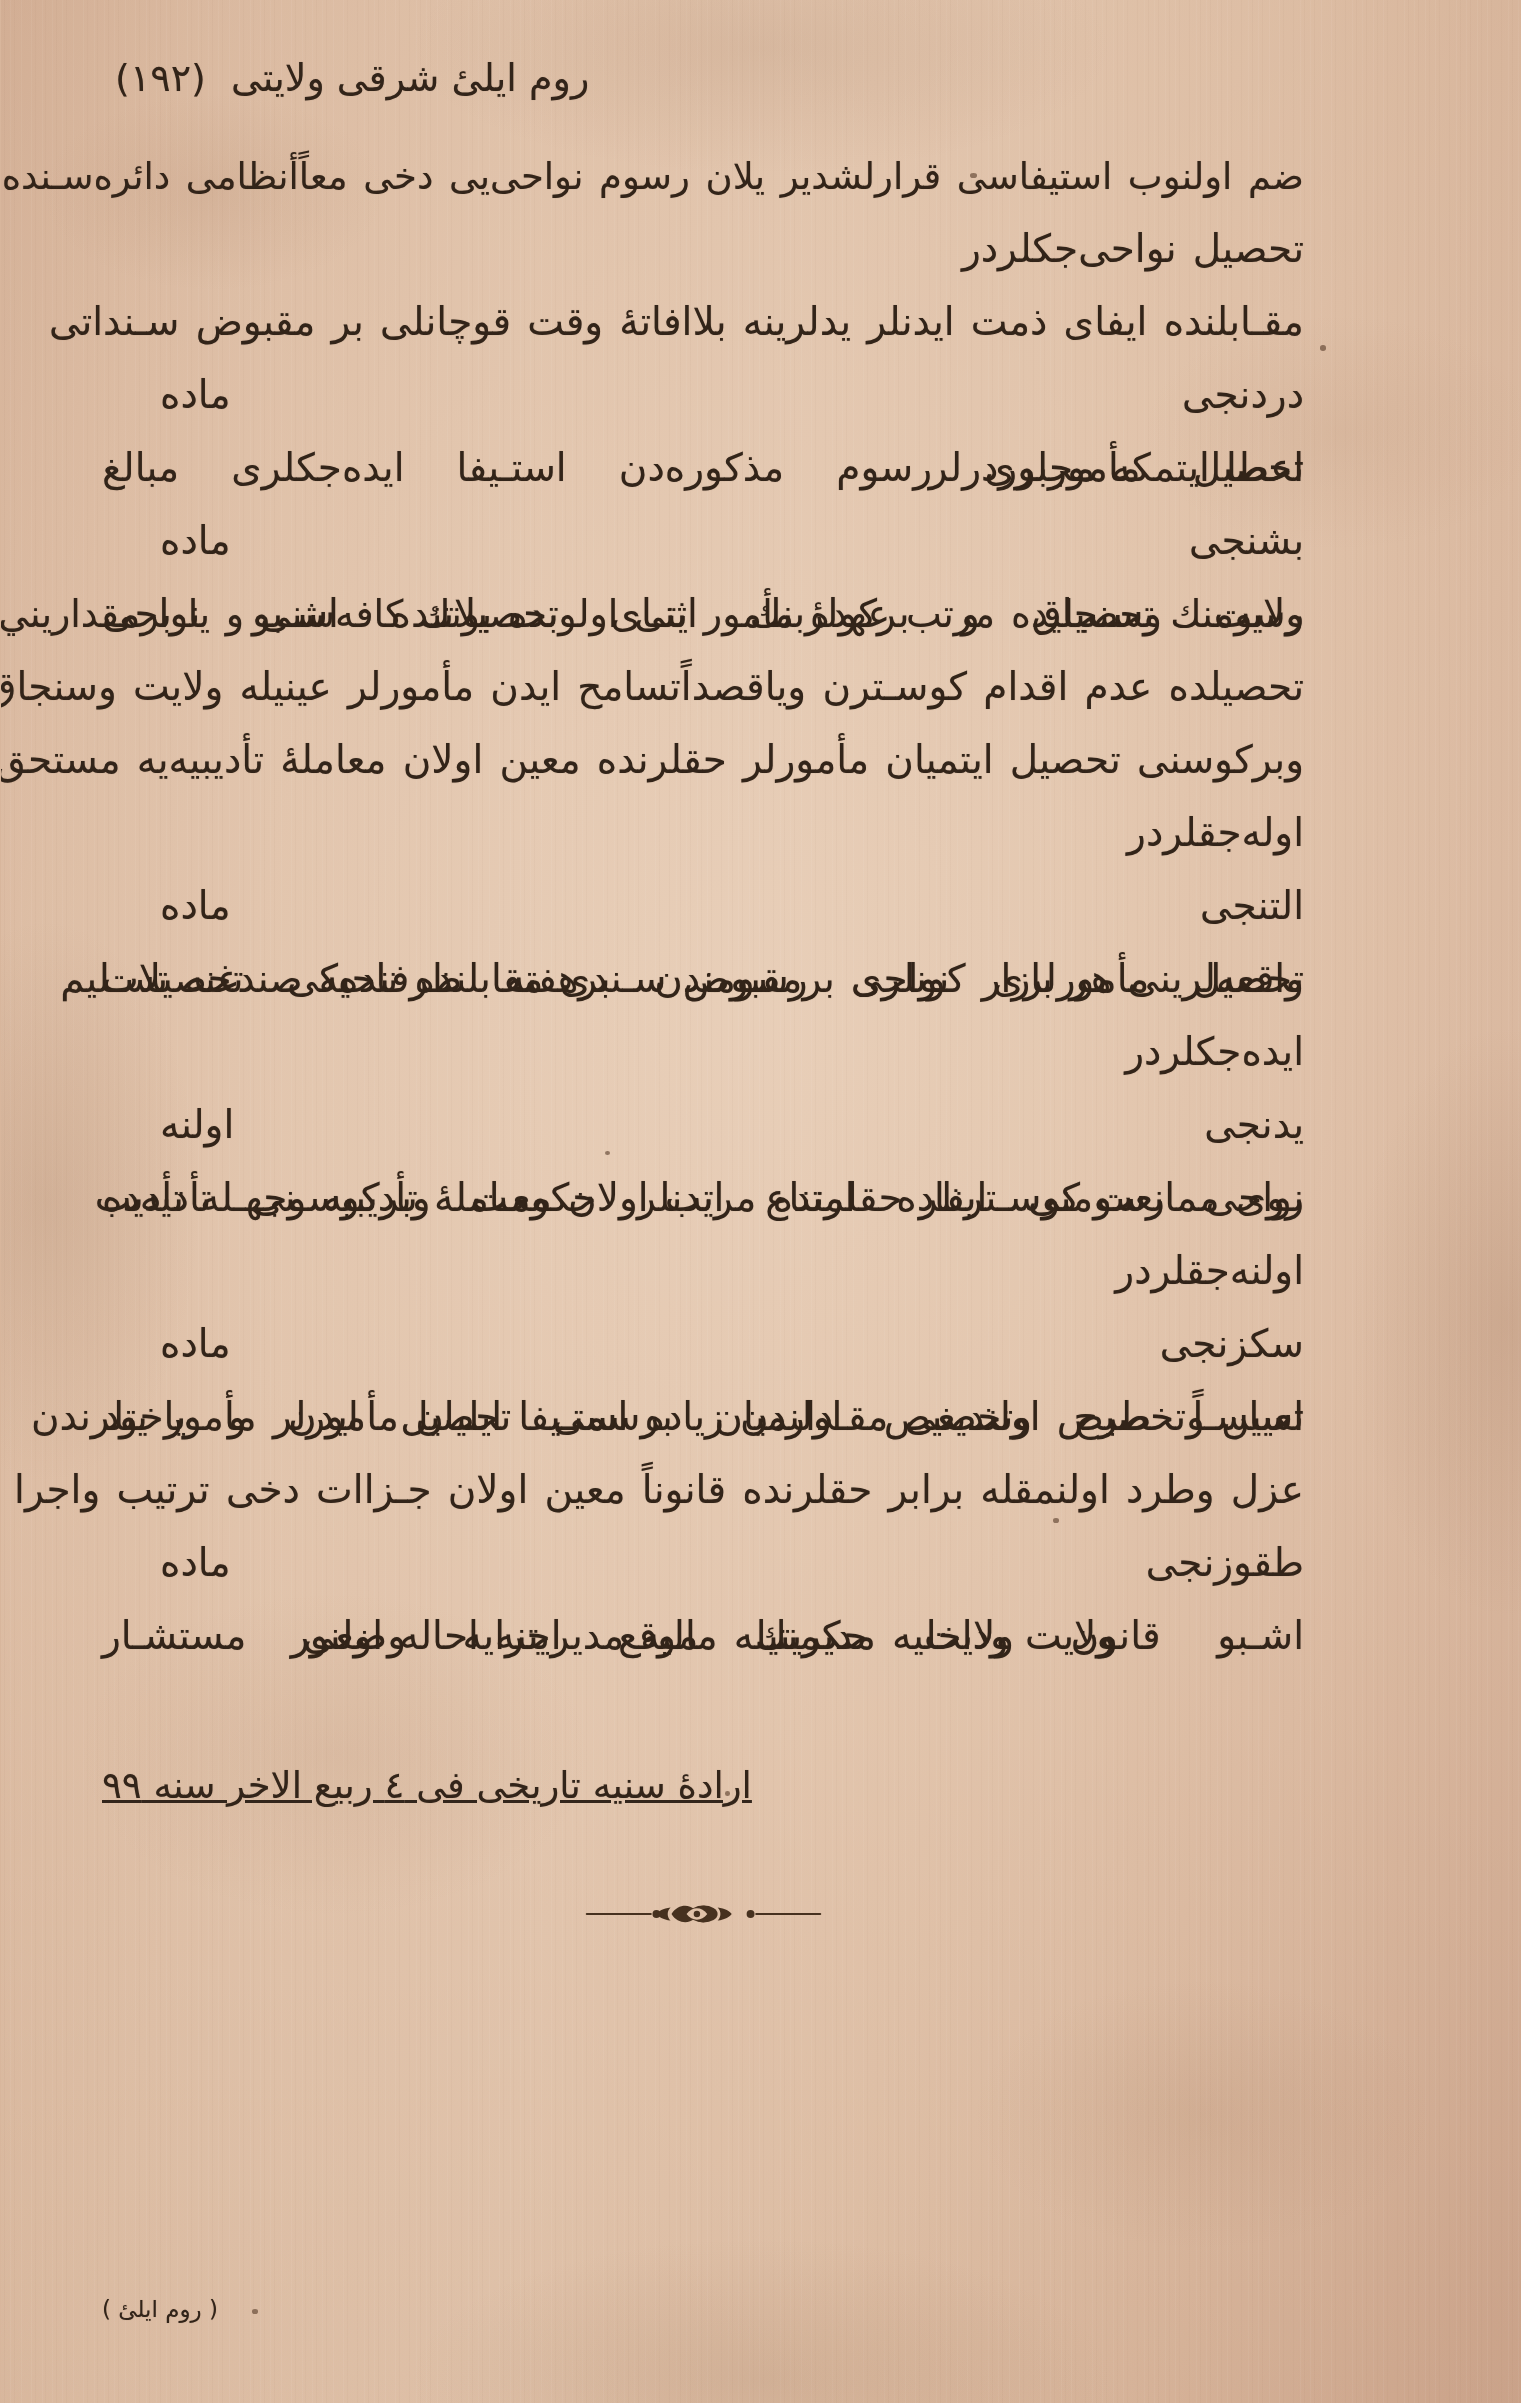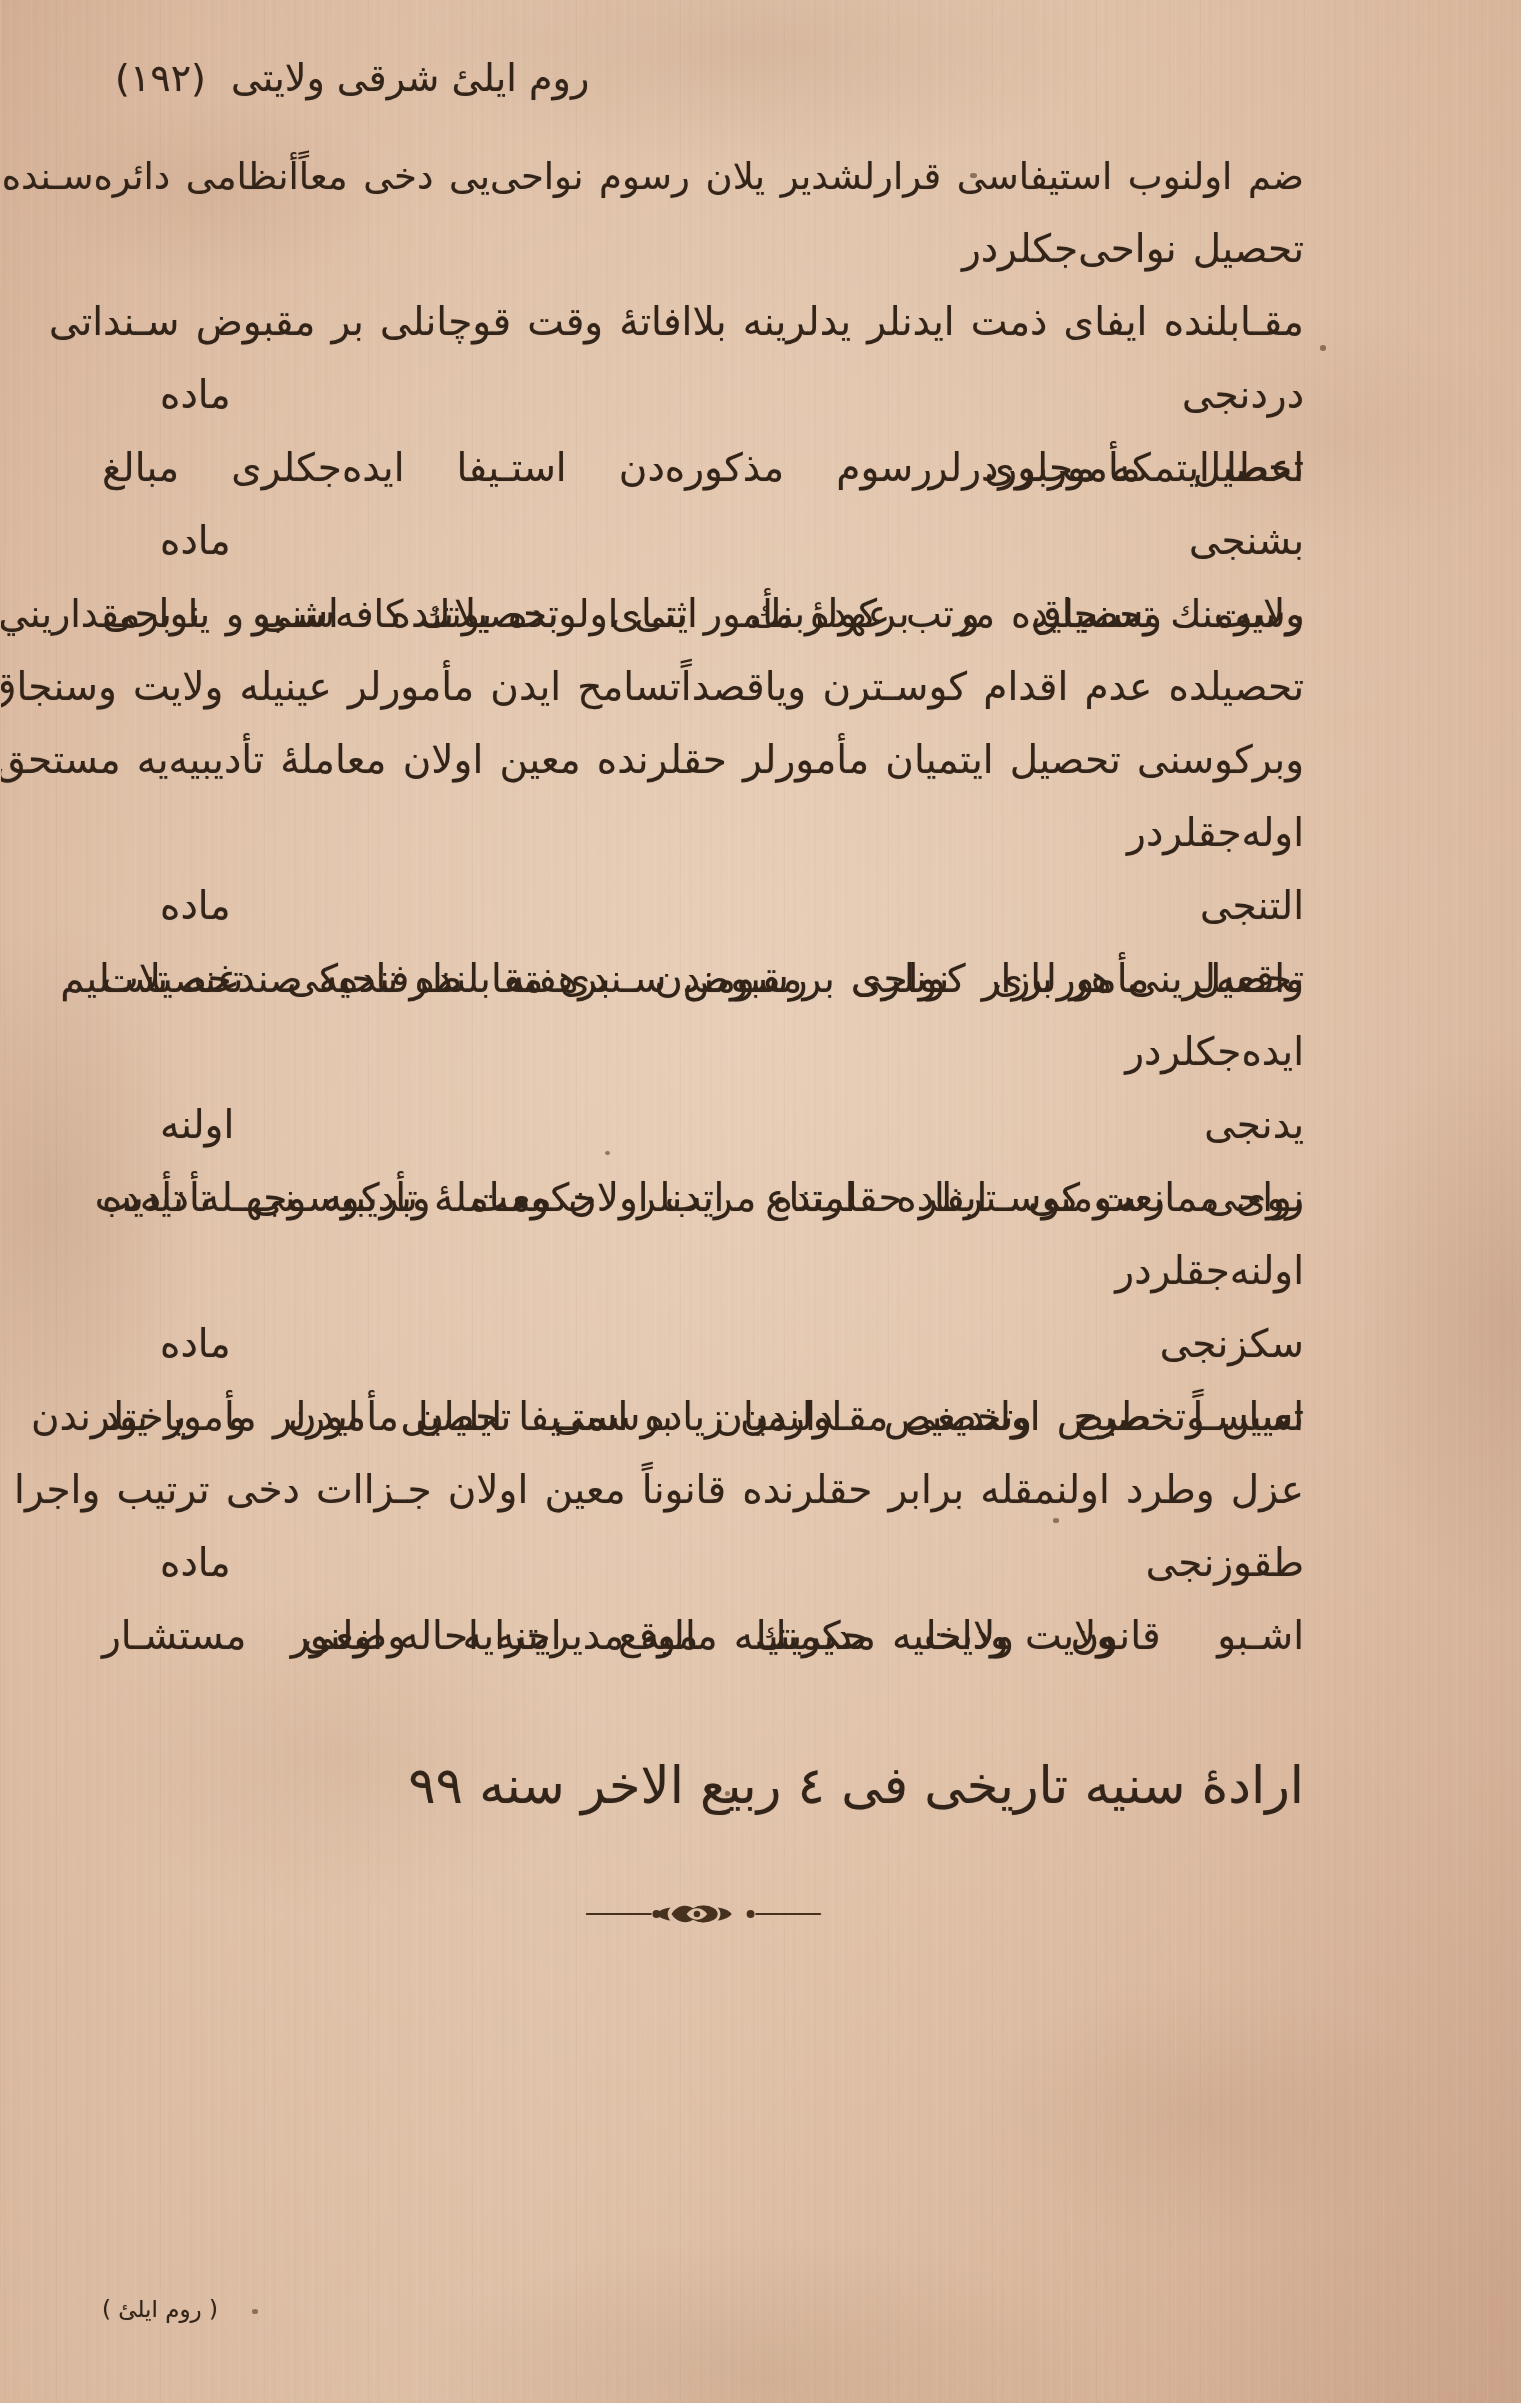--- a/index.html
+++ b/index.html
@@ -127,23 +127,24 @@
   .gap { display: inline-block; width: 58px; }
 
   .spaced { word-spacing: 3.8px; }
 
   
   #date-line {
     position: absolute;
     top: 1753px;
     right: 102px;
     left: 102px;
-    text-align: right;
-    font-size: 51px;
+    text-align: left;
+    font-size: 37px;
     line-height: 66px;
+    text-decoration: underline;
   }
 
   
   #ornament {
     position: absolute;
     top: 1895px;
     left: 0; right: 0;
     height: 38px;
     display: flex;
     align-items: center;

